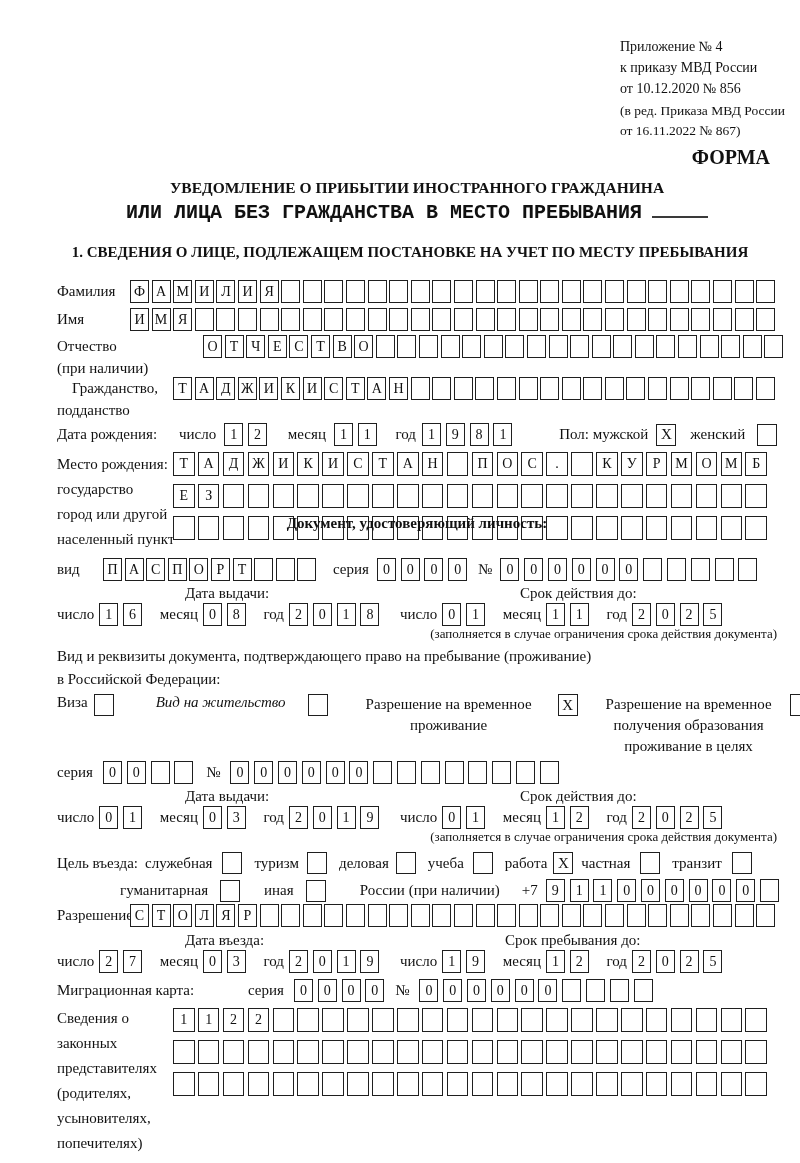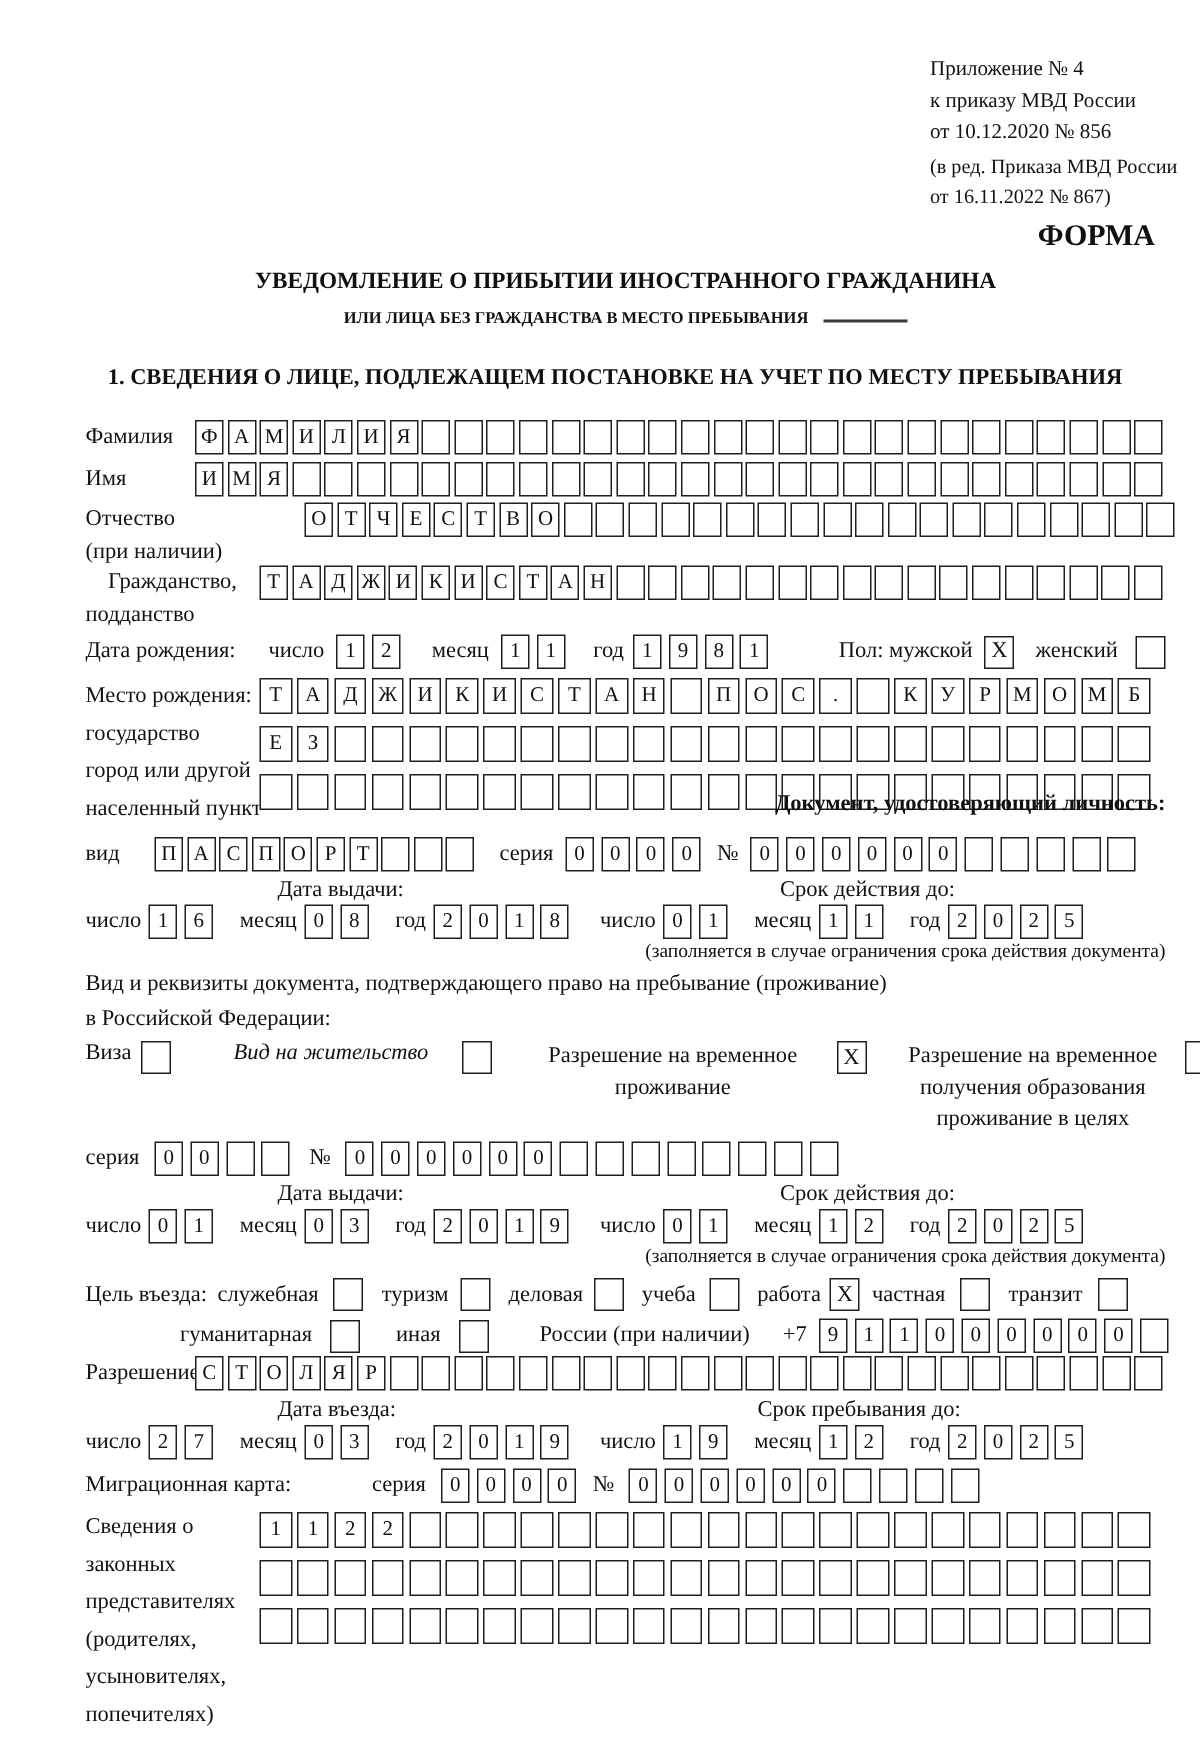--- a/index.html
+++ b/index.html
@@ -46,21 +46,21 @@
     <div>к приказу МВД России</div>
     <div>от 10.12.2020 № 856</div>
   </div>
   <div class="abs" style="top:101px;left:620px;font-size:13.5px;line-height:20px;">
     <div>(в ред. Приказа МВД России</div>
     <div>от 16.11.2022 № 867)</div>
   </div>
   <div class="abs b rgt" style="top:146px;left:560px;width:210px;font-size:20px;">ФОРМА</div>
 
   <div class="abs b ctr" style="top:179px;left:57px;right:23px;font-size:15.5px;">УВЕДОМЛЕНИЕ О ПРИБЫТИИ ИНОСТРАННОГО ГРАЖДАНИНА</div>
-  <div class="abs ctr" style="top:201px;left:57px;right:23px;font-size:11px;">
+  <div class="abs ctr" style="top:201px;left:57px;right:23px;font-size:20px;font-family:Liberation Mono, monospace;">
     <span class="b">ИЛИ ЛИЦА БЕЗ ГРАЖДАНСТВА В МЕСТО ПРЕБЫВАНИЯ</span><span class="uline"></span>
   </div>
 
   <div class="abs b ctr" style="top:244px;left:30px;right:10px;font-size:15px;">1. СВЕДЕНИЯ О ЛИЦЕ, ПОДЛЕЖАЩЕМ ПОСТАНОВКЕ НА УЧЕТ ПО МЕСТУ ПРЕБЫВАНИЯ</div>
 
   <div class="row" style="top:280px;left:57px;">
     <span class="lbl" style="width:73px;">Фамилия</span>
     <span class="cells">
         <span class="cell">Ф</span>
         <span class="cell">А</span>
@@ -309,21 +309,21 @@
         <span class="cell"></span>
         <span class="cell"></span>
         <span class="cell"></span>
         <span class="cell"></span>
         <span class="cell"></span>
         <span class="cell"></span>
         <span class="cell"></span>
       </span>
   </div>
 
-  <div class="abs b ctr" style="top:528px;left:57px;right:23px;text-align:right;">Документ, удостоверяющий личность:</div>
+  <div class="abs b ctr" style="top:515px;left:57px;right:23px;">Документ, удостоверяющий личность:</div>
 
   <div class="row" style="top:558px;left:57px;">
     <span class="lbl" style="width:46px;">вид</span>
     <span class="cells">
         <span class="cell">П</span>
         <span class="cell">А</span>
         <span class="cell">С</span>
         <span class="cell">П</span>
         <span class="cell">О</span>
         <span class="cell">Р</span>

